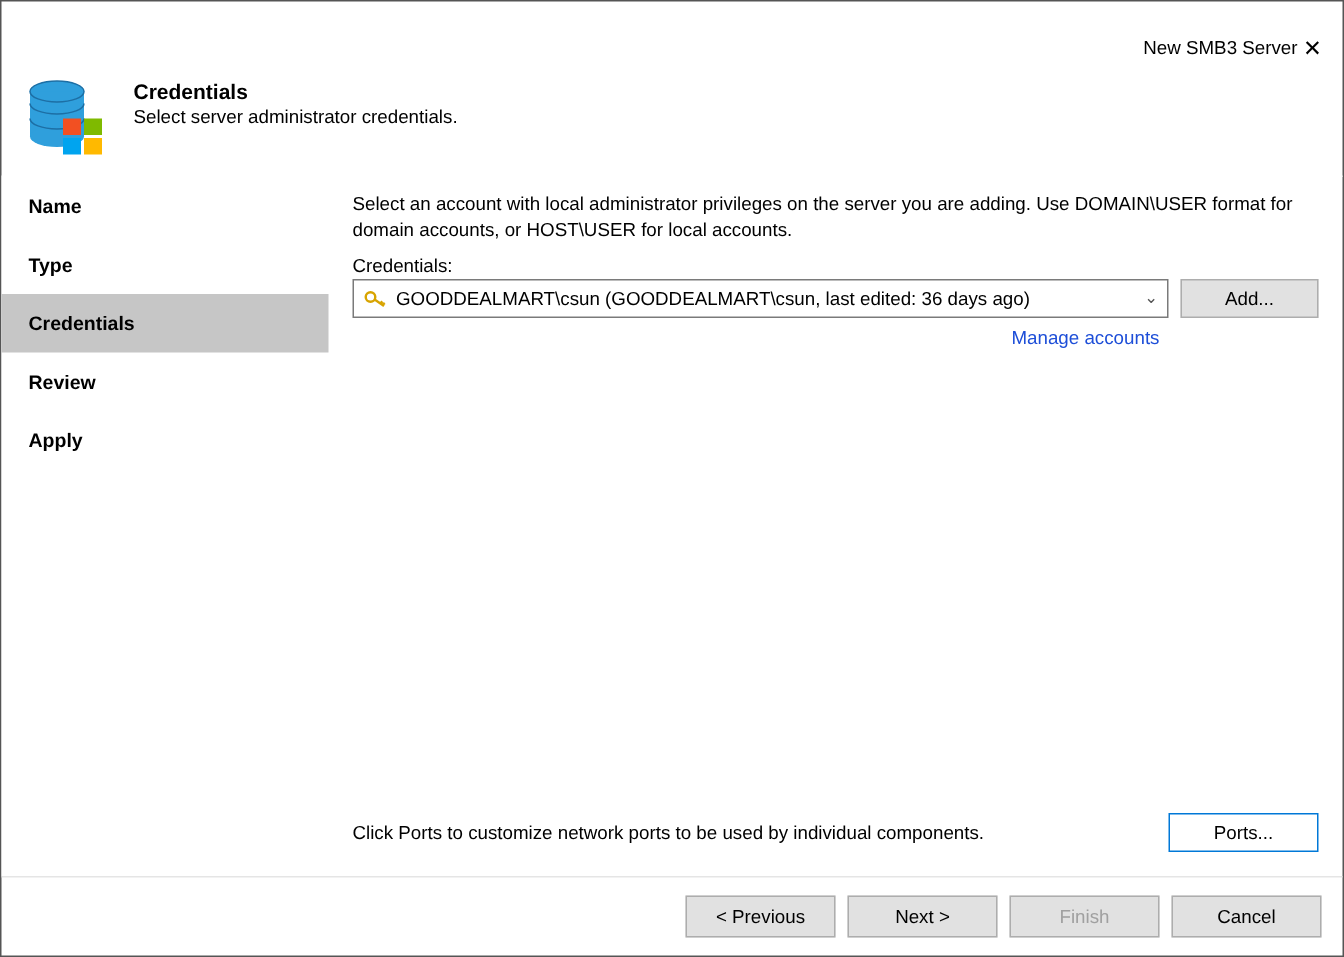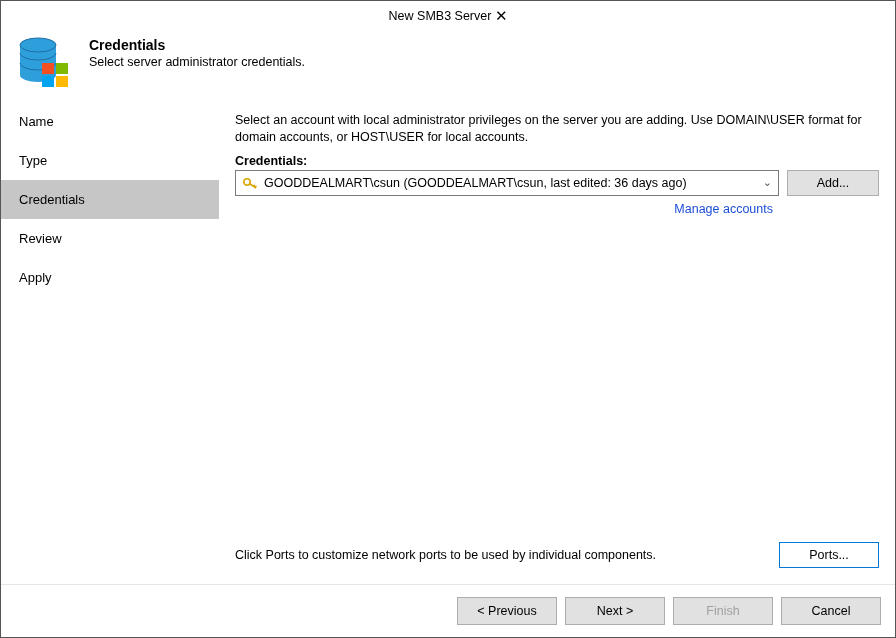--- a/index.html
+++ b/index.html
@@ -15,23 +15,24 @@
     height: 638px;
     border: 1px solid #555;
     display: flex;
     flex-direction: column;
     position: relative;
     background: #fff;
   }
   .titlebar {
     display: flex;
     align-items: center;
-    justify-content: center;
+    justify-content: flex-end;
     padding: 6px 10px 4px 14px;
     font-size: 12.5px;
+    margin-top: 16px;
   }
   .titlebar .close {
     font-size: 15px;
     width: 20px; text-align: center;
     cursor: default;
   }
   .header {
     display: flex;
     align-items: flex-start;
     padding: 4px 14px 10px 14px;
@@ -55,20 +56,21 @@
     display: flex;
     border-top: 1px solid #fff;
     min-height: 0;
   }
   .sidebar {
     width: 218px;
     background: #fff;
     border-right: 0;
     display: flex;
     flex-direction: column;
+    font-weight: bold;
   }
   .sidebar .navitem {
     padding: 12px 18px;
     font-size: 13px;
     cursor: default;
   }
   .sidebar .navitem.active {
     background: #c6c6c6;
   }
   .main {
@@ -79,21 +81,20 @@
     position: relative;
   }
   .instructions {
     font-size: 12.5px;
     line-height: 1.35;
     margin-bottom: 8px;
   }
   .field-label {
     font-size: 12.5px;
     margin-bottom: 2px;
-    font-weight: bold;
   }
   .cred-row {
     display: flex;
     gap: 8px;
     align-items: stretch;
   }
   .combo {
     flex: 1;
     display: flex;
     align-items: center;

